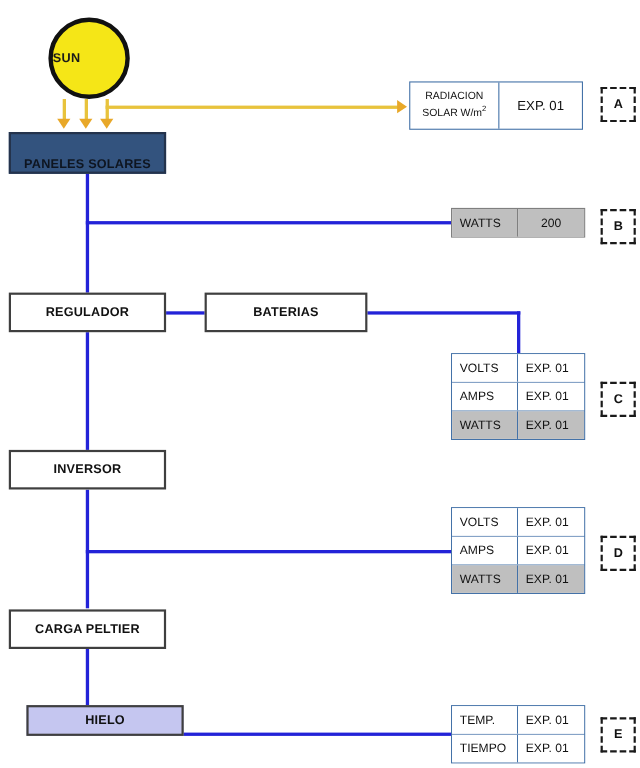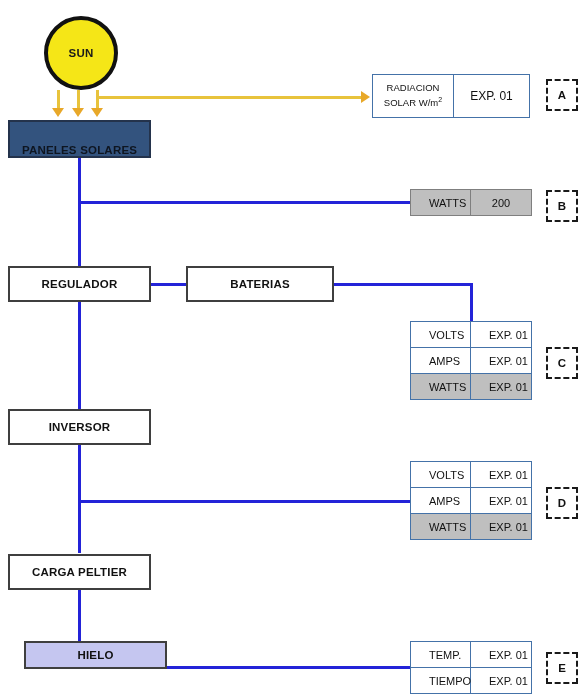--- a/index.html
+++ b/index.html
@@ -49,21 +49,21 @@
   
   #sun {
     position: absolute;
     left: 44px; top: 16px;
     width: 74px; height: 74px;
     border-radius: 50%;
     background: #f5e617;
     border: 4px solid #111111;
     display: flex;
     align-items: center;
-    justify-content: center;
+    justify-content: flex-start;
   }
   #sun .lbl {
     font-size: 11.5px;
     font-weight: bold;
     color: #1a1a1a;
     letter-spacing: .3px;
   }
 
   
   .pbox {
@@ -97,21 +97,21 @@
     position: absolute;
     border: 1px solid #4472a8;
     border-collapse: collapse;
     background: #ffffff;
   }
   .mtable .mrow { display: flex; }
   .mtable .mrow + .mrow { border-top: 1px solid #4472a8; align-items: center; }
   .mcell {
     display: flex;
     align-items: center;
-    padding-left: 18px;
+    padding-left: 7px;
     font-size: 11px;
     color: #111111;
     height: 25px;
     background: #ffffff;
   }
   .mcell.name { width: 60px; border-right: 1px solid #4472a8; }
   .mcell.val  { width: 60px; }
   .mcell.gray { background: #bfbfbf; }
   .mcell.center { justify-content: center; padding-left: 0; }
   .mtable.bordered-dark { border: 1px solid #7f7f7f; }

